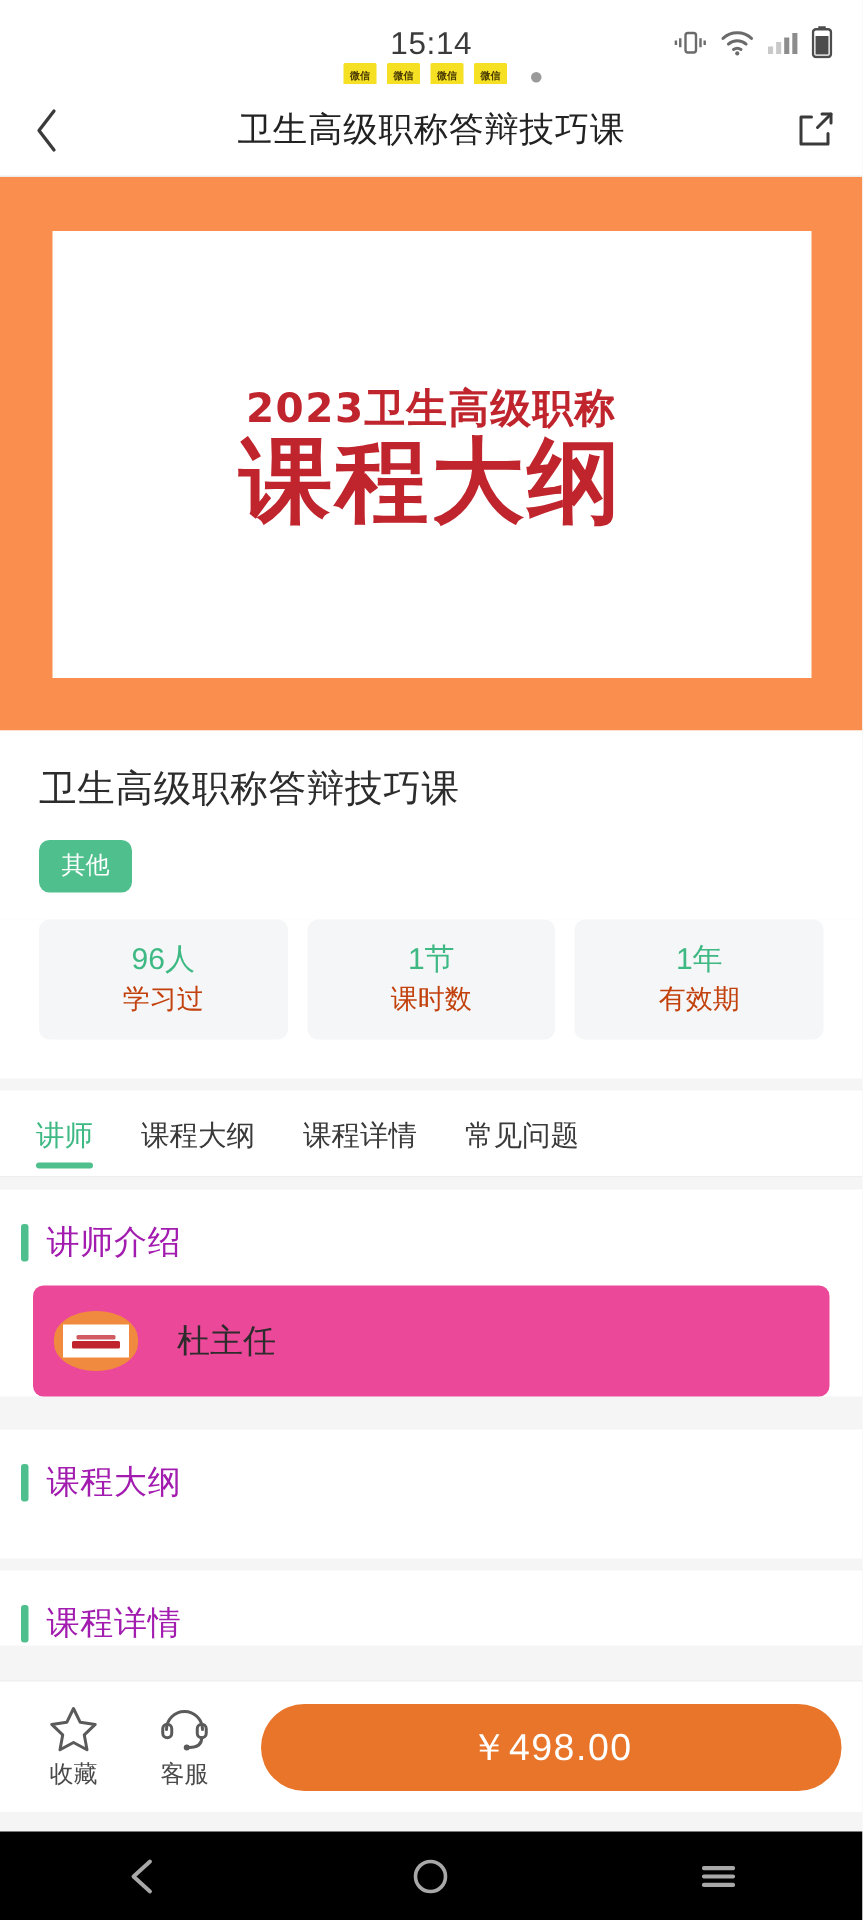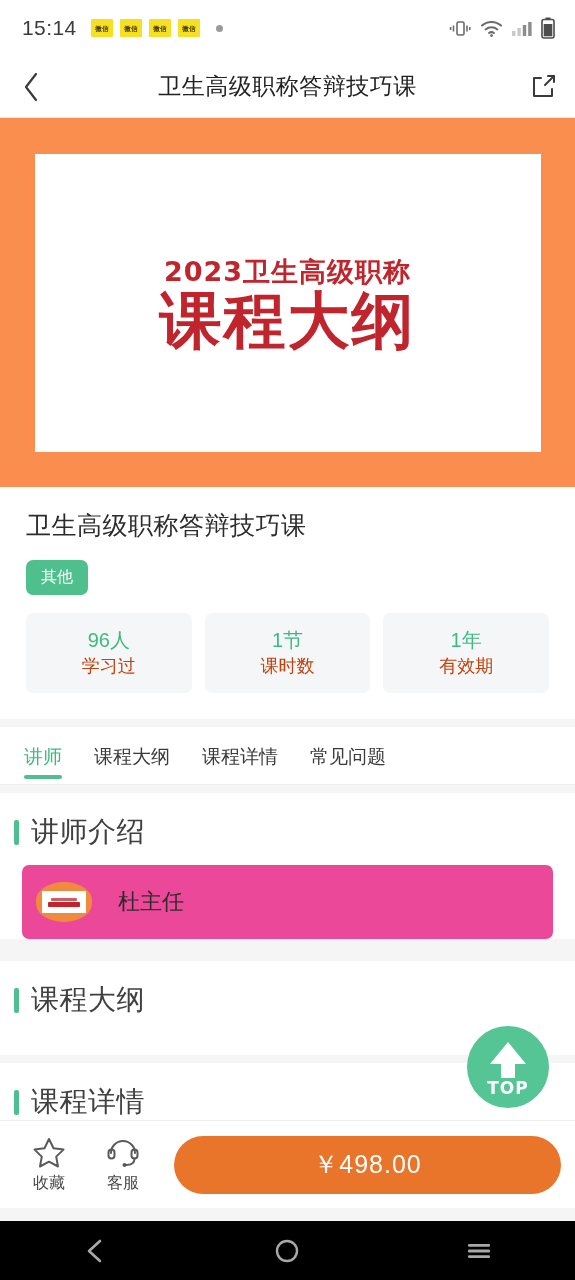--- a/index.html
+++ b/index.html
@@ -8,21 +8,21 @@
     font-family:"Liberation Sans","DejaVu Sans",sans-serif;
     background:#ffffff;
     overflow:hidden;
     position:relative;
   }
   .phone { width:575px; height:1280px; position:relative; background:#f5f5f5; }
 
   
   .statusbar {
     height:56px; background:#fff; display:flex; align-items:center;
-    padding:18px 22px; position:relative;
+    padding:18px 22px; position:relative;flex-direction:column;
   }
   .sb-time { font-size:21px; color:#3b3b3b; letter-spacing:.4px; }
   .sb-badges { display:flex; align-items:center; gap:7px; margin-left:14px; }
   .sb-badge {
     width:22px; height:18px; background:#f5e023; border-radius:1px;
     display:flex; align-items:center; justify-content:center;
     overflow:hidden;
   }
   .sb-badge span { font-size:7px; color:#4a3b00; line-height:1; transform:scale(.95); font-weight:bold;}
   .sb-dot { width:7px; height:7px; border-radius:50%; background:#9a9a9a; margin-left:9px; }
@@ -91,21 +91,21 @@
     content:""; position:absolute; left:0; right:0; bottom:5px;
     height:4px; background:#4fc08d; border-radius:2px;
   }
 
   
   .section { background:#fff; margin-top:8px; padding:20px 0 0 0; }
   .sec-head {
     display:flex; align-items:center; padding:0 0 0 14px; margin-bottom:14px;
   }
   .sec-bar { width:5px; height:25px; background:#4fc08d; border-radius:2px; margin-right:12px; }
-  .sec-title { font-size:28px; color:#404040; letter-spacing:.5px; }
+  .sec-title { font-size:22px; color:#a21caf; letter-spacing:.5px; }
 
   .teacher-card {
     margin:0 22px 22px 22px; background:#ec4899; border-radius:7px;
     height:74px; display:flex; align-items:center; padding:0 14px;
   }
   .avatar {
     width:56px; height:40px; background:#f08a3e; border-radius:50%/46%;
     display:flex; align-items:center; justify-content:center; flex:0 0 auto;
     overflow:hidden;
   }
@@ -287,26 +287,20 @@
 
     <div class="section clipped">
       <div class="sec-head">
         <div class="sec-bar"></div>
         <div class="sec-title">课程详情</div>
       </div>
     </div>
 
   </div>
 
-  <div class="topbtn">
-    <svg width="44" height="46" viewBox="0 0 44 46">
-      <path d="M22 4 L40 26 L29 26 L29 40 L15 40 L15 26 L4 26 Z" fill="#ffffff"></path>
-    </svg>
-    <div class="topbtn-label">TOP</div>
-  </div>
 
   <div class="bottombar">
     <div class="bb-icon">
       <svg width="34" height="33" viewBox="0 0 34 33">
         <path d="M17 3 L21.5 12.2 L31.5 13.6 L24.2 20.6 L26 30.5 L17 25.7 L8 30.5 L9.8 20.6 L2.5 13.6 L12.5 12.2 Z" fill="none" stroke="#5a5a5a" stroke-width="2" stroke-linejoin="round"></path>
       </svg>
       <div class="bb-lbl">收藏</div>
     </div>
     <div class="bb-icon">
       <svg width="34" height="33" viewBox="0 0 34 33">

